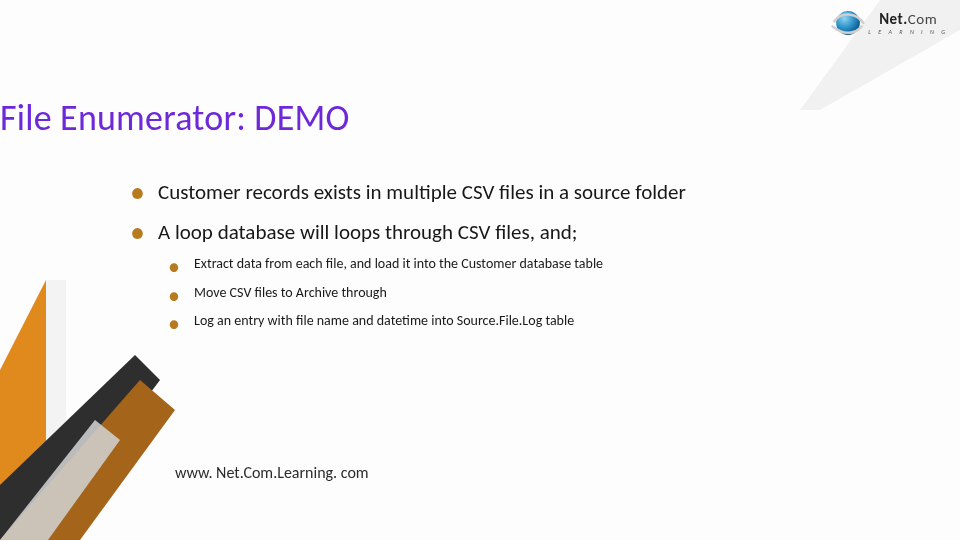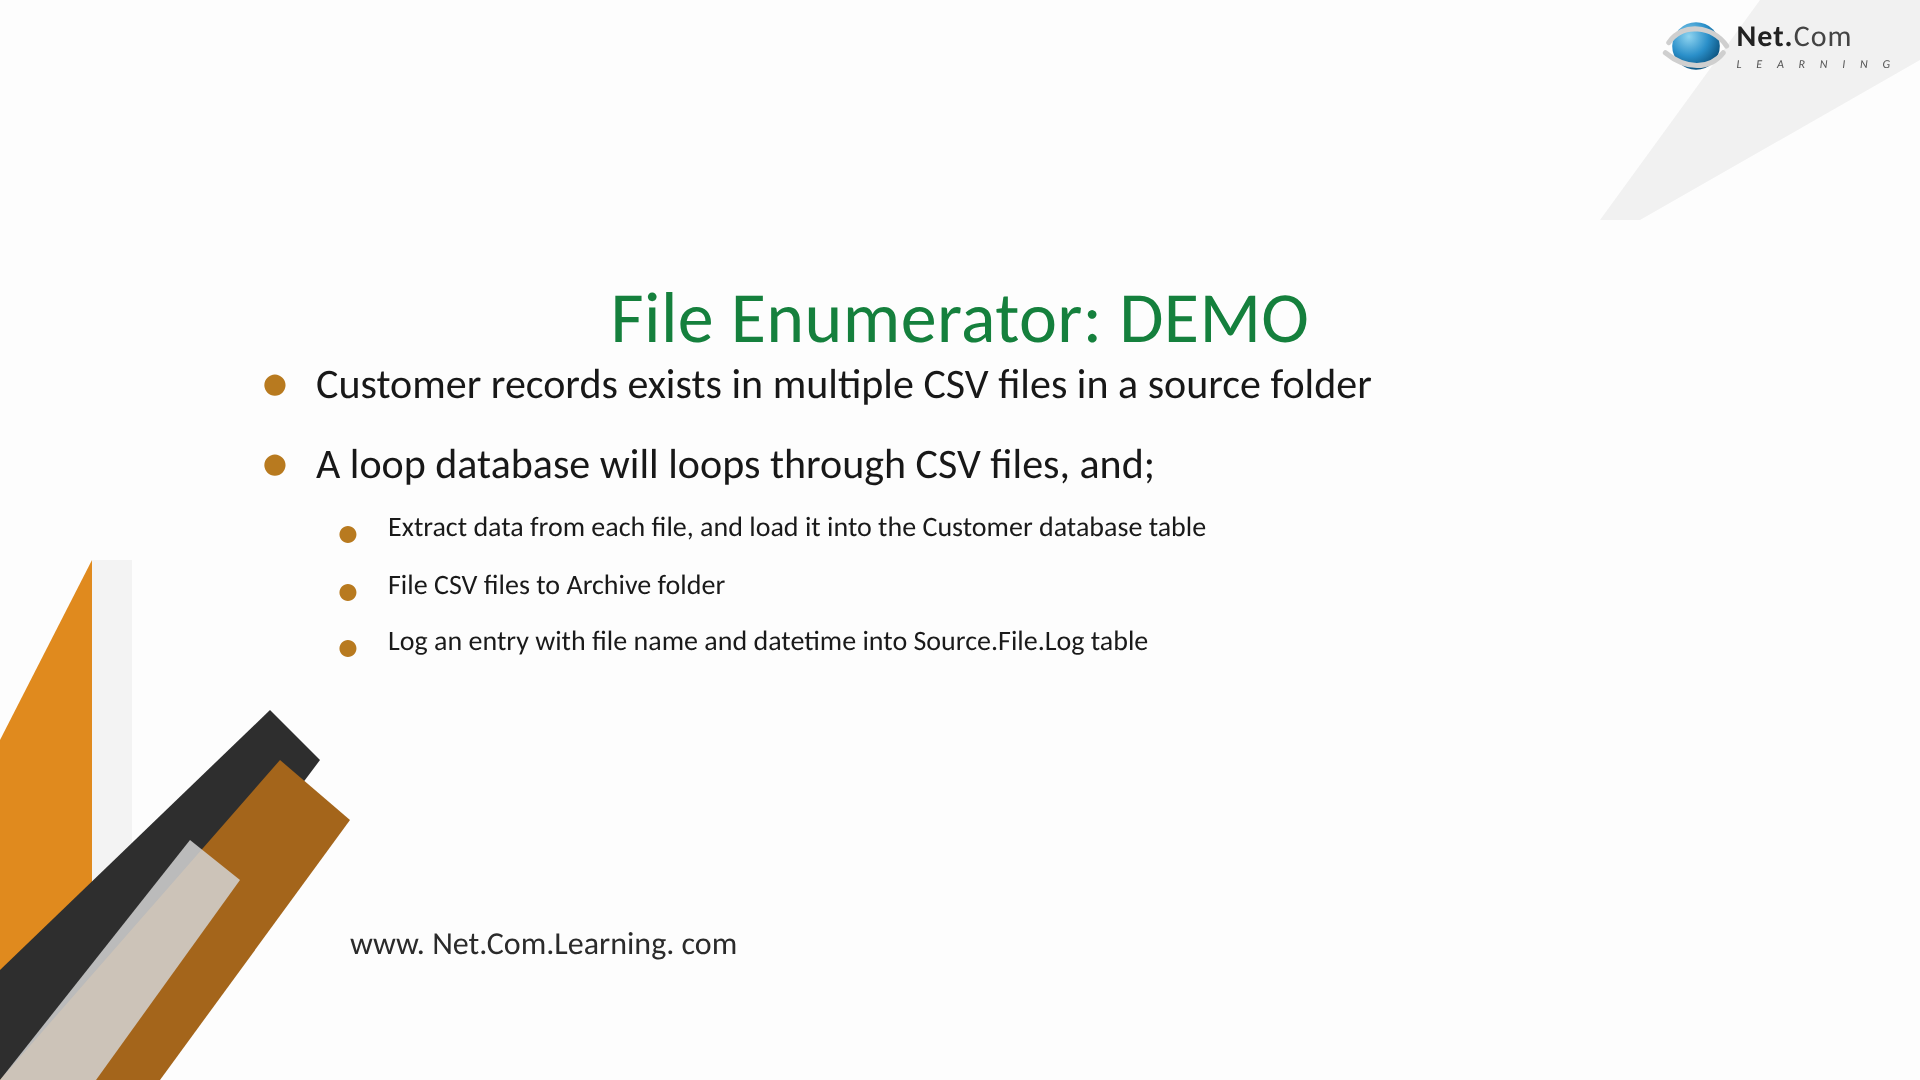--- a/index.html
+++ b/index.html
@@ -22,20 +22,21 @@
     right: 12px;
     display: flex;
     align-items: center;
     gap: 3px;
   }
   .logo-mark svg { display: block; }
   .logo-text {
     display: flex;
     flex-direction: column;
     line-height: 1;
+    text-align: center;
   }
   .logo-brand {
     font-size: 15px;
     letter-spacing: 0.5px;
     color: #222;
   }
   .logo-brand .bold { font-weight: 700; }
   .logo-brand .light { font-weight: 400; color: #444; }
   .logo-tag {
     font-size: 6px;
@@ -43,26 +44,25 @@
     color: #555;
     margin-top: 2px;
     font-style: italic;
   }
   
   .title {
     position: absolute;
     top: 96px;
     left: 0;
     width: 100%;
-    text-align: center;
+    text-align: left;
     font-size: 36px;
     font-weight: 400;
-    color: #15803d;
+    color: #6d28d9;
     letter-spacing: 0.2px;
-    margin-top: 41px;
   }
   
   .content {
     position: absolute;
     top: 162px;
     left: 108px;
     right: 40px;
   }
   .lvl1 {
     list-style: none;
@@ -176,21 +176,21 @@
       <li>
         <span>Customer records exists in multiple CSV files in a source folder</span>
       </li>
       <li>
         <span>A loop database will loops through CSV files, and;</span>
         <ul class="lvl2">
           <li>
             <span>Extract data from each file, and load it into the Customer database table</span>
           </li>
           <li>
-            <span>File CSV files to Archive folder</span>
+            <span>Move CSV files to Archive through</span>
           </li>
           <li>
             <span>Log an entry with file name and datetime into Source.File.Log table</span>
           </li>
         </ul>
       </li>
     </ul>
   </div>
 
   <div class="footer">www. Net.Com.Learning. com</div>

